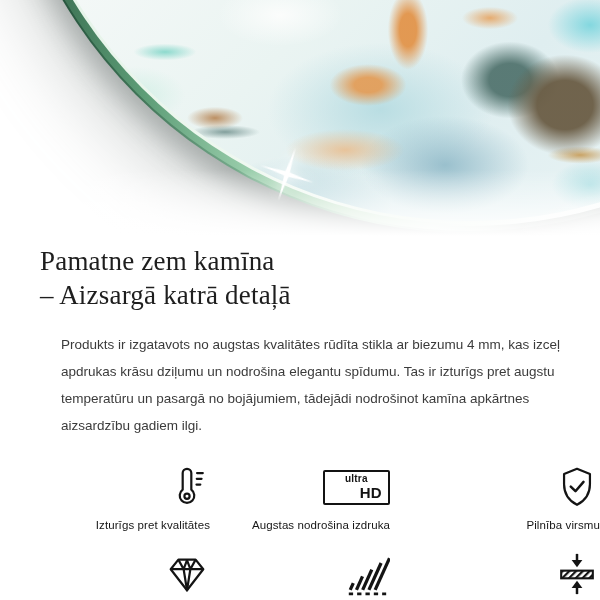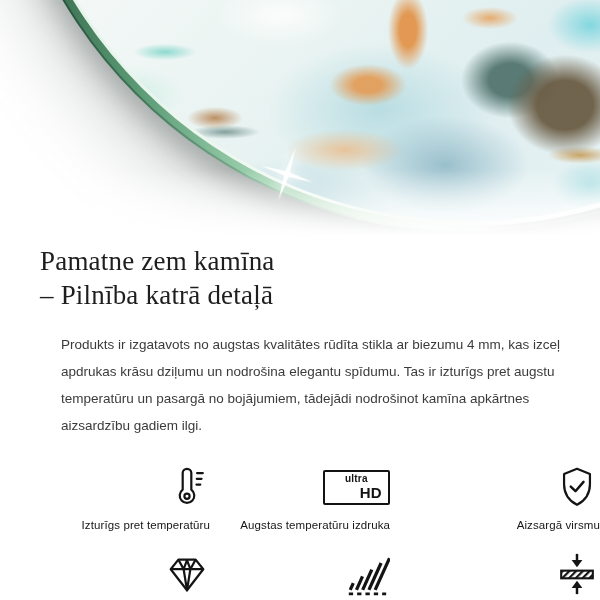--- a/index.html
+++ b/index.html
@@ -92,55 +92,55 @@
   <div class="hero-fade"></div>
   <div class="sparkle">
     <svg width="58" height="58" viewBox="0 0 58 58">
       <path d="M29 1 L31.3 26.7 L57 29 L31.3 31.3 L29 57 L26.7 31.3 L1 29 L26.7 26.7 Z" fill="#ffffff"></path>
       <circle cx="29" cy="29" r="3.2" fill="#ffffff"></circle>
     </svg>
   </div>
 </div>
 
 <div class="content">
-  <h1 class="heading"><span>Pamatne zem kamīna</span><br><span>– Pilnība katrā detaļā</span></h1>
+  <h1 class="heading"><span>Pamatne zem kamīna</span><br><span>– Aizsargā katrā detaļā</span></h1>
   <p class="body-text">Produkts ir izgatavots no augstas kvalitātes rūdīta stikla ar biezumu 4 mm, kas izceļ apdrukas krāsu dziļumu un nodrošina elegantu spīdumu. Tas ir izturīgs pret augstu temperatūru un pasargā no bojājumiem, tādejādi nodrošinot kamīna apkārtnes aizsardzību gadiem ilgi.</p>
 </div>
 
 <div class="features">
 
   <div class="feature">
     <div class="f-icon">
       <svg class="ic" width="46" height="46" viewBox="0 0 48 48" stroke-linecap="round" stroke-linejoin="round">
         <path d="M19.5 9.5 a4.5 4.5 0 0 1 9 0 V26.8 a7.6 7.6 0 1 1 -9 0 Z"></path>
         <circle cx="24" cy="33.6" r="2.7"></circle>
         <path d="M34.5 9.5 h6 M34.2 15.5 h5 M33.9 21.5 h4"></path>
       </svg>
     </div>
-    <div class="f-label">Izturīgs pret temperatūru</div>
+    <div class="f-label">Izturīgs pret kvalitātes</div>
   </div>
 
   <div class="feature">
     <div class="f-icon">
       <div class="uhd">
         <span class="u1">ultra</span>
         <span class="u2">HD</span>
       </div>
     </div>
-    <div class="f-label">Augstas temperatūru izdruka</div>
+    <div class="f-label">Augstas nodrošina izdruka</div>
   </div>
 
   <div class="feature">
     <div class="f-icon">
       <svg class="ic" width="46" height="46" viewBox="0 0 48 48" stroke-linecap="round" stroke-linejoin="round">
         <path d="M24 5 L37.5 10.5 V21 C37.5 31.5 31.5 38.6 24 42.6 C16.5 38.6 10.5 31.5 10.5 21 V10.5 Z"></path>
         <path d="M17.5 23.5 L22.4 28.4 L30.8 18.6" stroke-width="2.6"></path>
       </svg>
     </div>
-    <div class="f-label">Aizsargā virsmu</div>
+    <div class="f-label">Pilnība virsmu</div>
   </div>
 
   <div class="feature">
     <div class="f-icon">
       <svg class="ic" width="46" height="46" viewBox="0 0 48 48" stroke-width="2" stroke-linejoin="round">
         <path d="M7 19 L15 9 H33 L41 19 L24 41 Z"></path>
         <path d="M7 19 H41 M15 9 L20.5 19 L24 9.5 L27.5 19 L33 9 M20.5 19 L24 41 L27.5 19"></path>
       </svg>
     </div>
 

